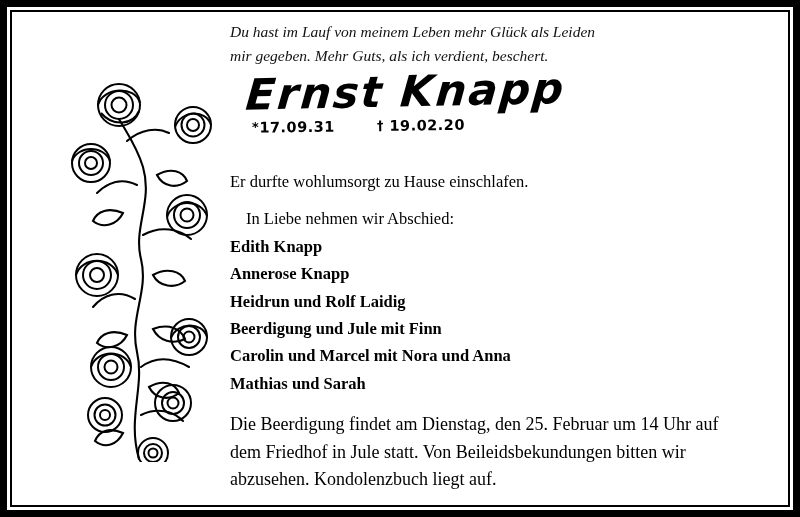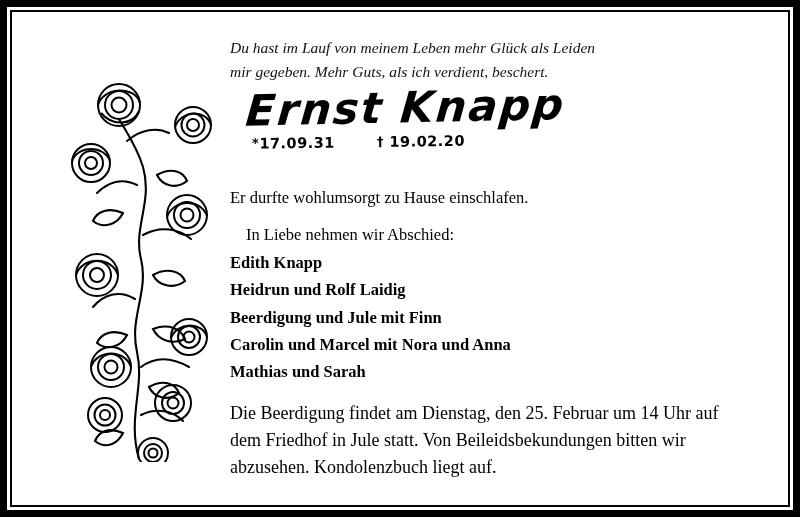--- a/index.html
+++ b/index.html
@@ -62,21 +62,21 @@
     left: 218px;
     top: 8px;
     width: 530px;
   }
   .epitaph {
     font-family: "Liberation Serif", serif;
     font-style: italic;
     font-size: 15.5px;
     line-height: 1.52;
     color: #111;
-    margin: 16px 0 4px 0;
+    margin: 0 0 4px 0;
   }
   .epitaph div { white-space: nowrap; }
 
   .name-block {
     position: relative;
     height: 86px;
     margin-top: 6px;
   }
   .name {
     font-family: "DejaVu Sans", sans-serif;
@@ -241,20 +241,21 @@
           <span class="d-item"><span class="sym">†</span> <span>19.02.20</span></span>
         </div>
       </div>
 
       <p class="line-normal">Er durfte wohlumsorgt zu Hause einschlafen.</p>
 
       <p class="intro">In Liebe nehmen wir Abschied:</p>
 
       <ul class="mourners">
         <li>Edith Knapp</li>
+        <li>Annerose Knapp</li>
         <li>Heidrun und Rolf Laidig</li>
         <li>Beerdigung und Jule mit Finn</li>
         <li>Carolin und Marcel mit Nora und Anna</li>
         <li>Mathias und Sarah</li>
       </ul>
 
       <div class="funeral">
         <div>Die Beerdigung findet am Dienstag, den 25. Februar um 14 Uhr auf</div>
         <div>dem Friedhof in Jule statt. Von Beileidsbekundungen bitten wir</div>
         <div>abzusehen. Kondolenzbuch liegt auf.</div>

